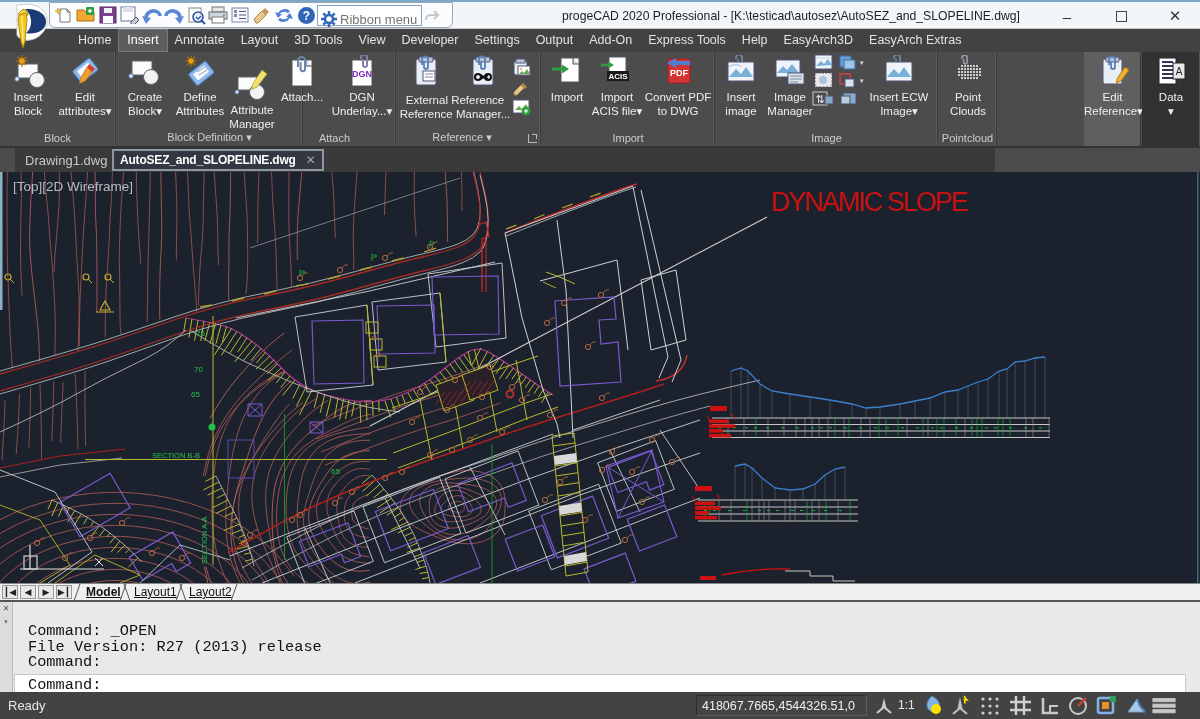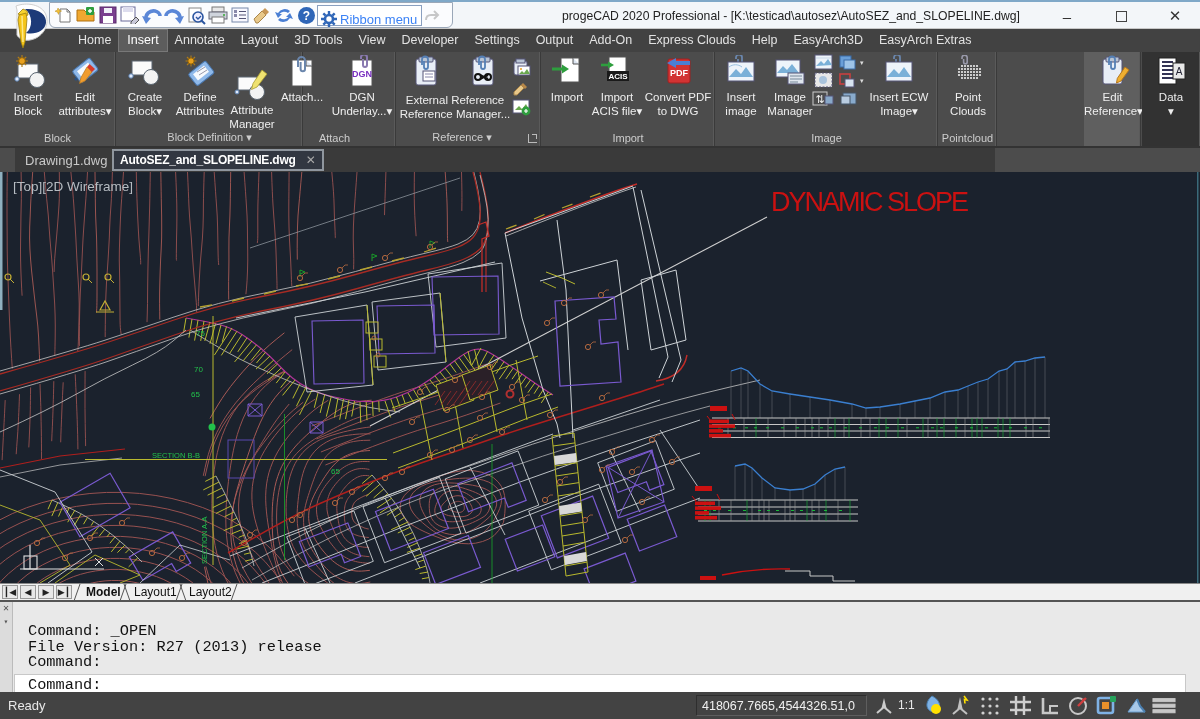--- a/index.html
+++ b/index.html
@@ -5,21 +5,21 @@
 * { margin:0; padding:0; box-sizing:border-box; }
 html,body { width:1200px; height:719px; overflow:hidden; }
 body { font-family:"Liberation Sans", sans-serif; }
 #app { position:relative; width:1200px; height:719px; background:#4c4c4c; }
 .abs { position:absolute; }
 
 
 #titlebar { position:absolute; left:0; top:0; width:1200px; height:29px; background:#f3f6f9; border-bottom:1px solid #c8c8c8; border-top:2px solid #7fa8c8;}
 #qat { position:absolute; left:49px; top:0px; width:404px; height:26px; background:#fbfcfe; border:1px solid #9aa7b8; border-radius:0 0 6px 6px; display:flex; align-items:center; padding-left:3px;}
 .qi { width:22px; height:22px; display:flex; align-items:center; justify-content:center; }
-#ribbonmenu { display:flex; align-items:center; white-space:nowrap; height:21px; border:1px solid #8aa0c0; background:#fff; padding:8px 4px 0 2px; font-size:13px; color:#3b82f6; }
+#ribbonmenu { display:flex; align-items:center; white-space:nowrap; height:21px; border:1px solid #8aa0c0; background:#fff; padding:8px 4px 0 2px; font-size:13px; color:#737373; }
 #title { position:absolute; left:556px; top:7px; width:470px; text-align:center; font-size:12.2px; color:#222; white-space:nowrap; }
 .winbtn { position:absolute; top:0; width:46px; height:28px; display:flex; align-items:center; justify-content:center; color:#333; font-size:15px; }
 
 
 #ribbontabs { position:absolute; left:0; top:29px; width:1200px; height:23px; background:#424242; display:flex; align-items:center; }
 .rtab { color:#e2e2e2; font-size:12.5px; padding:3px 8px 4px 8px; white-space:nowrap; }
 .rtab.active { background:#5d5d5d; color:#fff; outline:1px solid #787878; }
 
 
 #ribbon { position:absolute; left:0; top:52px; width:1200px; height:96px; background:#4c4c4c; border-bottom:2px solid #333; }
@@ -33,21 +33,21 @@
 #dtab1 { position:absolute; left:0px; top:2px; height:22px; line-height:22px; padding:0 10px; color:#c9c9c9; font-size:13px; }
 #dtab2 { position:absolute; left:97px; top:1px; height:22px; line-height:19px; background:#323741; border:2px solid #8f969e; color:#fff; font-size:12px; font-weight:bold; letter-spacing:-0.2px; padding:0 6px; }
 #dtab2 .x { font-weight:normal; color:#aaa; margin-left:10px; font-size:12px;}
 
 
 #drawing { position:absolute; left:0; top:172px; width:1200px; height:411px; background:#1b222d; overflow:hidden; }
 
 
 #modelbar { position:absolute; left:0; top:583px; width:1200px; height:17px; background:#f0f0f0; border-top:1px solid #888; font-size:12px; color:#111; }
 .navb { position:absolute; top:1px; width:16px; height:14px; background:#e8e8e8; border:1px solid #999; text-align:center; line-height:13px; font-size:9px; color:#222;}
-.mtab { position:absolute; top:0px; height:16px; line-height:16px; padding:0 6px; }
+.mtab { position:absolute; top:0px; height:16px; line-height:16px; padding:0 6px;text-decoration:underline; }
 
 
 #command { position:absolute; left:0; top:600px; width:1200px; height:92px; background:#e9e9e9; border-top:2px solid #555; font-family:"Liberation Mono", monospace; font-size:15.3px; color:#111; }
 #cmdrail { position:absolute; left:0; top:0; width:13px; height:92px; background:#dcdcdc; border-right:1px solid #bbb; }
 #cmdhist { position:absolute; left:28px; top:22px; line-height:15.7px; white-space:pre; }
 #cmdinput { position:absolute; left:14px; top:72px; right:14px; height:21px; background:#ffffff; border:1px solid #c8c8c8; line-height:20px; padding-left:13px; }
 
 
 #statusbar { position:absolute; left:0; top:692px; width:1200px; height:27px; background:#434343; color:#e8e8e8; font-size:13px; }
 #coordbox { position:absolute; left:696px; top:3px; width:171px; height:21px; border:1px solid #2e2e2e; border-right-color:#5e5e5e; border-bottom-color:#5e5e5e; line-height:20px; padding-left:5px; font-size:12.5px; color:#f0f0f0;}
@@ -175,21 +175,21 @@
     <div class="rtab">Home</div>
     <div class="rtab active">Insert</div>
     <div class="rtab">Annotate</div>
     <div class="rtab">Layout</div>
     <div class="rtab">3D Tools</div>
     <div class="rtab">View</div>
     <div class="rtab">Developer</div>
     <div class="rtab">Settings</div>
     <div class="rtab">Output</div>
     <div class="rtab">Add-On</div>
-    <div class="rtab">Express Clouds</div>
+    <div class="rtab">Express Tools</div>
     <div class="rtab">Help</div>
     <div class="rtab">EasyArch3D</div>
     <div class="rtab">EasyArch Extras</div>
   </div>
 
   <div id="ribbon">
 
     <div class="rgroup" style="left:0;width:116px">
       <div class="ritem" style="left:2px;top:3px;width:52px">
         <svg class="ricon" width="36" height="34" viewBox="0 0 36 34">

